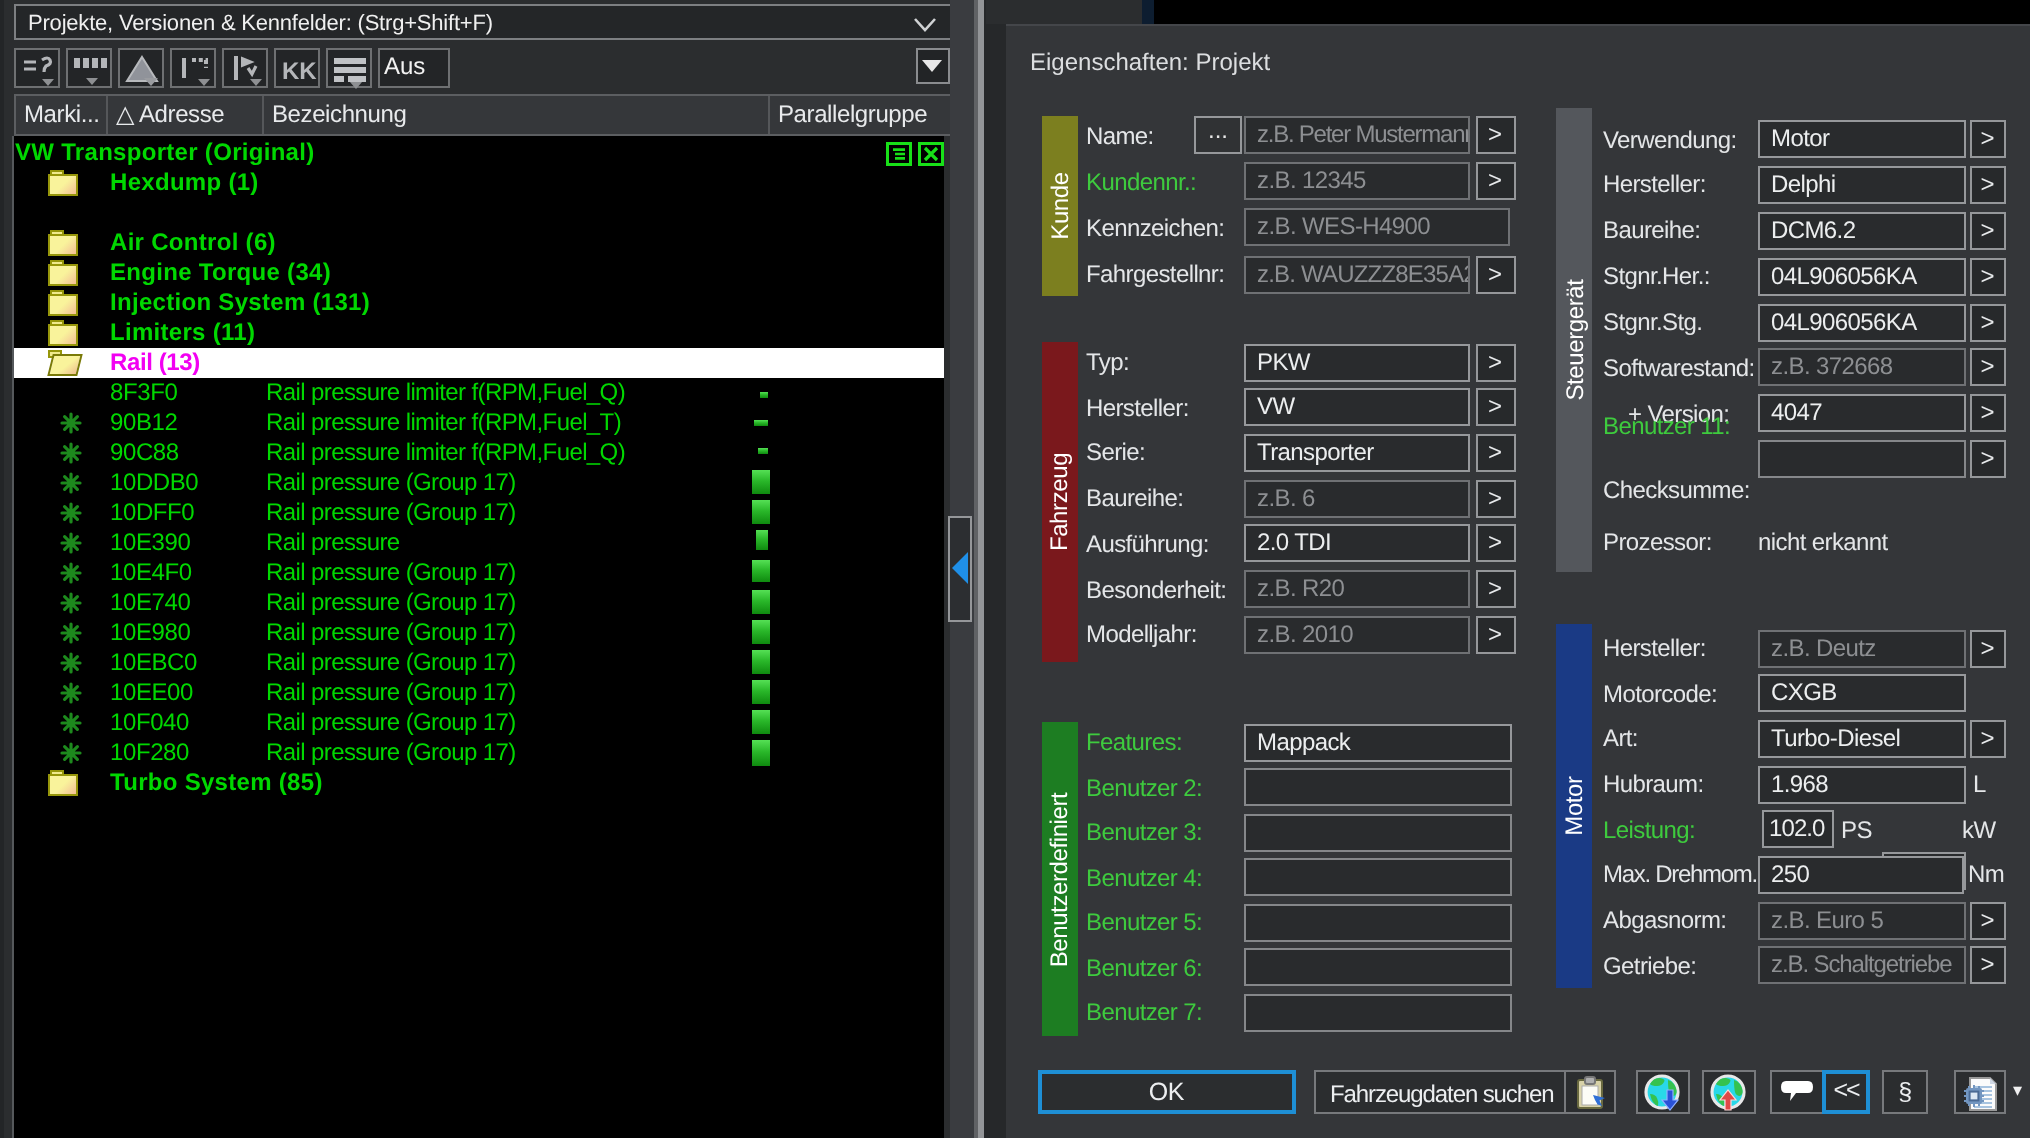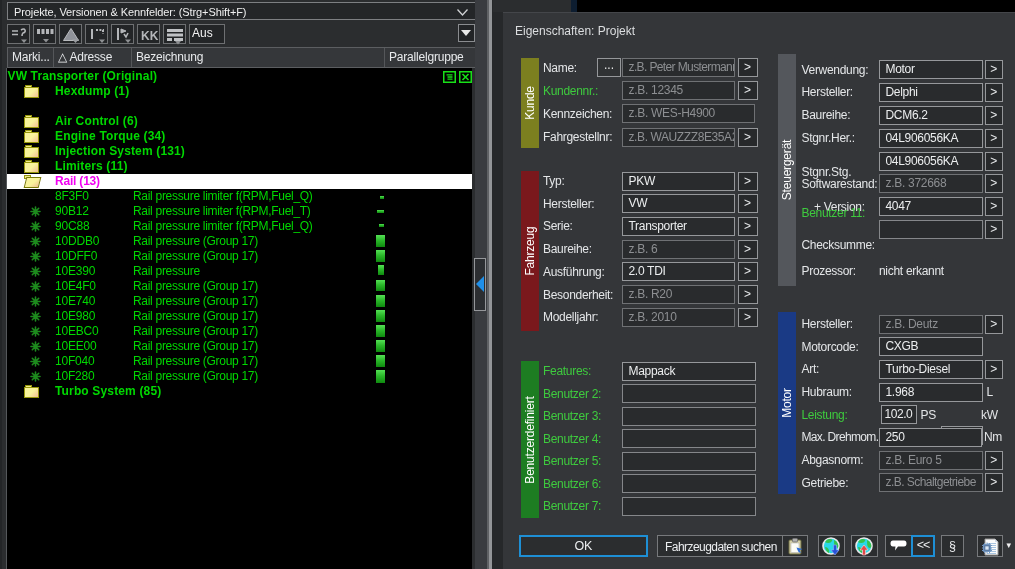--- a/index.html
+++ b/index.html
@@ -378,21 +378,21 @@
 <div class="fbtn" style="left:985px;top:60px;width:17.5px;">&gt;</div>
 <span class="lbl" style="left:801.5px;top:82.3px;">Hersteller:</span>
 <div class="fld" style="left:878.5px;top:82.8px;width:104.5px;">Delphi</div>
 <div class="fbtn" style="left:985px;top:82.8px;width:17.5px;">&gt;</div>
 <span class="lbl" style="left:801.5px;top:105.2px;">Baureihe:</span>
 <div class="fld" style="left:878.5px;top:105.7px;width:104.5px;">DCM6.2</div>
 <div class="fbtn" style="left:985px;top:105.7px;width:17.5px;">&gt;</div>
 <span class="lbl" style="left:801.5px;top:128px;">Stgnr.Her.:</span>
 <div class="fld" style="left:878.5px;top:128.5px;width:104.5px;">04L906056KA</div>
 <div class="fbtn" style="left:985px;top:128.5px;width:17.5px;">&gt;</div>
-<span class="lbl" style="left:801.5px;top:162px;">Stgnr.Stg.</span>
+<span class="lbl" style="left:801.5px;top:151px;">Stgnr.Stg.</span>
 <div class="fld" style="left:878.5px;top:151.5px;width:104.5px;">04L906056KA</div>
 <div class="fbtn" style="left:985px;top:151.5px;width:17.5px;">&gt;</div>
 <span class="lbl" style="left:801.5px;top:173.9px;">Softwarestand:</span>
 <div class="fld ph" style="left:878.5px;top:174.4px;width:104.5px;">z.B. 372668</div>
 <div class="fbtn" style="left:985px;top:174.4px;width:17.5px;">&gt;</div>
 <span class="lbl" style="left:814px;top:196.8px;">+ Version:</span>
 <div class="fld" style="left:878.5px;top:197.3px;width:104.5px;">4047</div>
 <div class="fbtn" style="left:985px;top:197.3px;width:17.5px;">&gt;</div>
 <span class="lbl glbl" style="left:801.5px;top:203px;">Benutzer 11:</span>
 <div class="fld emp" style="left:878.5px;top:220.2px;width:104.5px;"></div>

